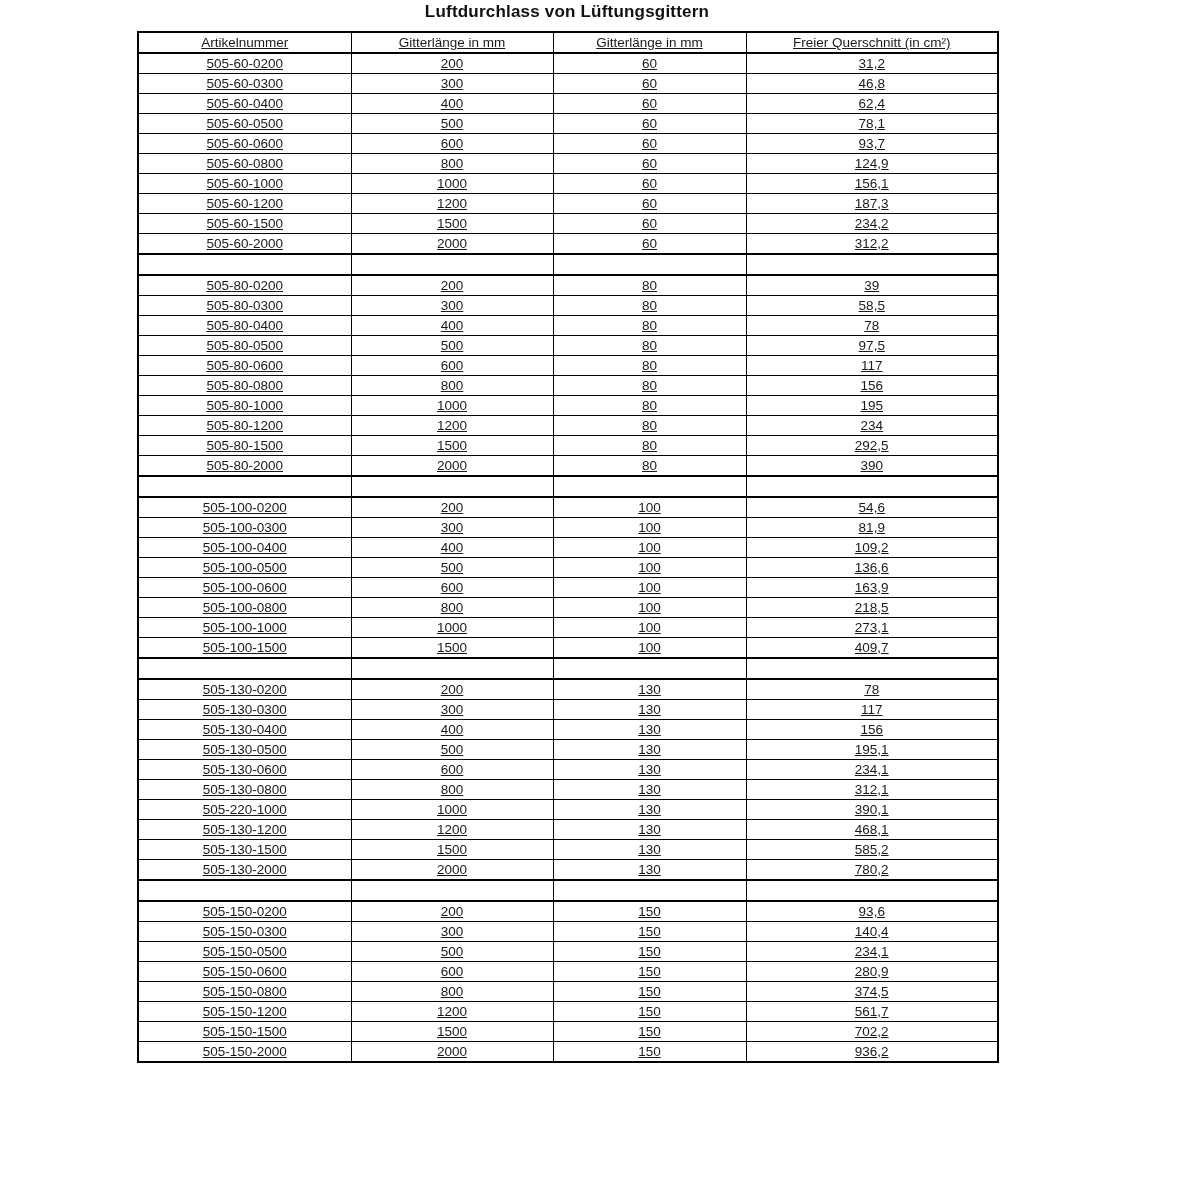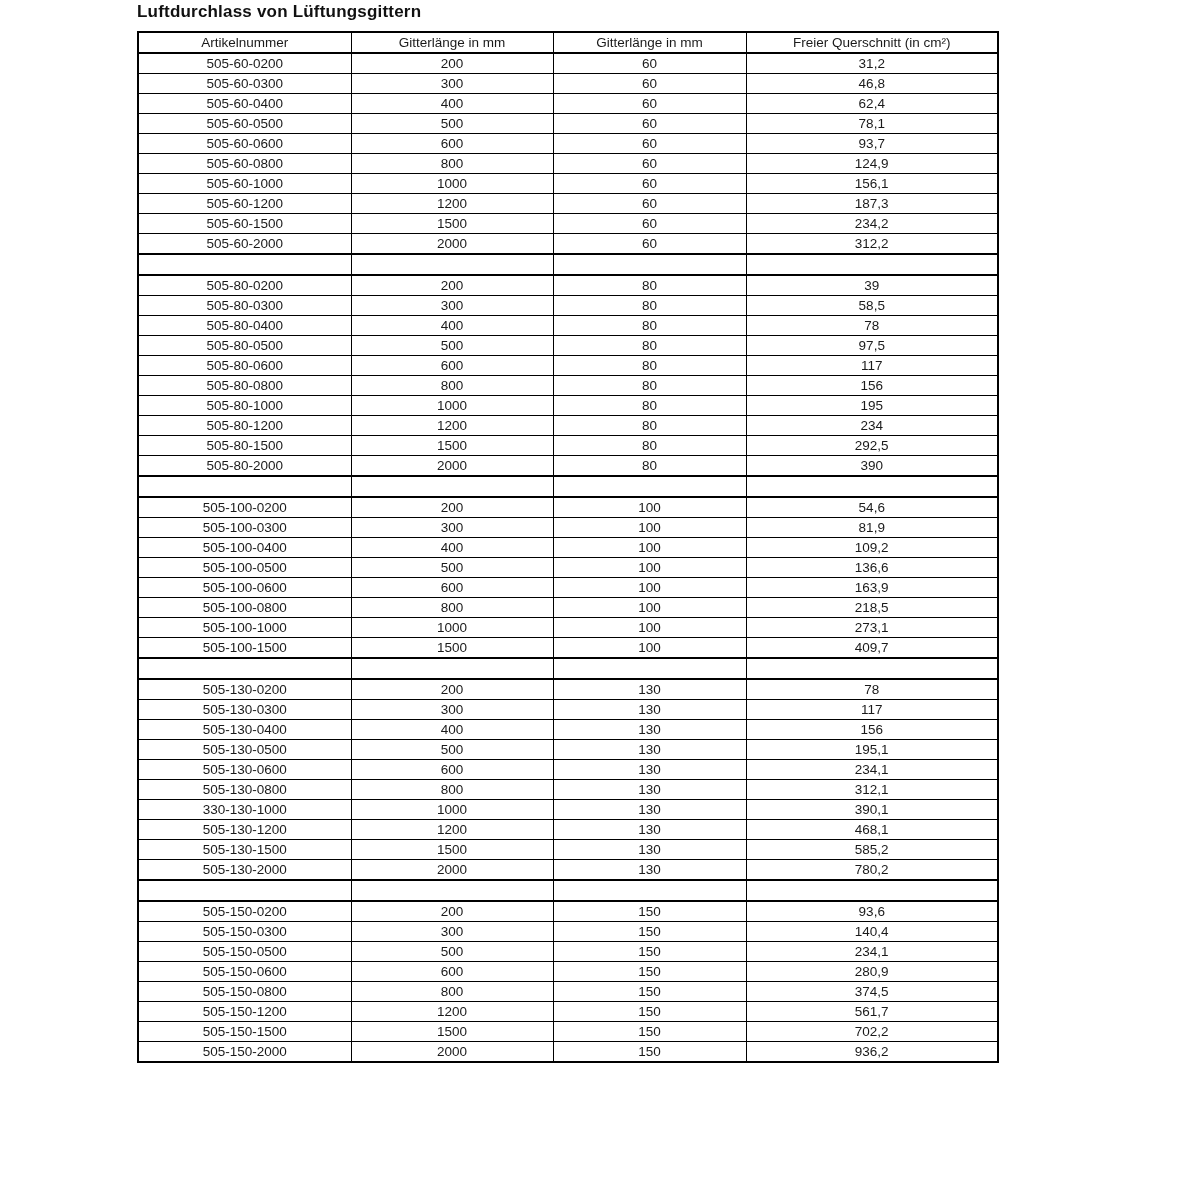--- a/index.html
+++ b/index.html
@@ -14,33 +14,35 @@
     width: 1200px;
     height: 1200px;
     background: #ffffff;
     overflow: hidden;
   }
   .page-title {
     position: absolute;
     top: 2px;
     left: 137px;
     width: 860px;
+    text-align: center;
     font-size: 17px;
     font-weight: bold;
     color: #111111;
     letter-spacing: 0.2px;
   }
   table.data-table {
     position: absolute;
     top: 31px;
     left: 137px;
     width: 860px;
     border-collapse: collapse;
     table-layout: fixed;
     border: 2px solid #000000;
+    text-decoration: underline;
   }
   col.c1 { width: 213px; }
   col.c2 { width: 202px; }
   col.c3 { width: 193px; }
   col.c4 { width: 252px; }
   .data-table th,
   .data-table td {
     border: 1px solid #000000;
     height: 19px;
     padding: 0;
@@ -299,21 +301,21 @@
           <td>130</td>
           <td>234,1</td>
         </tr>
         <tr>
           <td>505-130-0800</td>
           <td>800</td>
           <td>130</td>
           <td>312,1</td>
         </tr>
         <tr>
-          <td>330-130-1000</td>
+          <td>505-220-1000</td>
           <td>1000</td>
           <td>130</td>
           <td>390,1</td>
         </tr>
         <tr>
           <td>505-130-1200</td>
           <td>1200</td>
           <td>130</td>
           <td>468,1</td>
         </tr>

